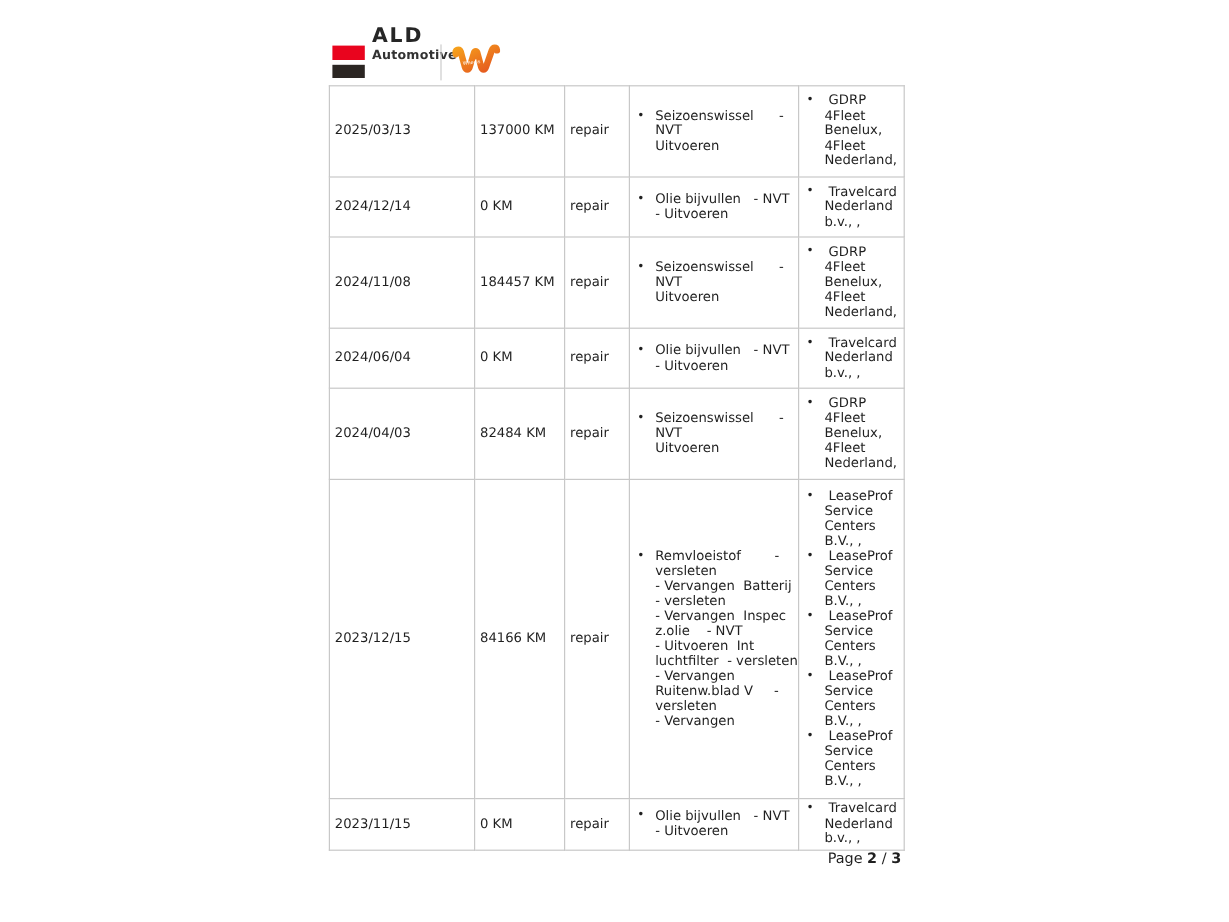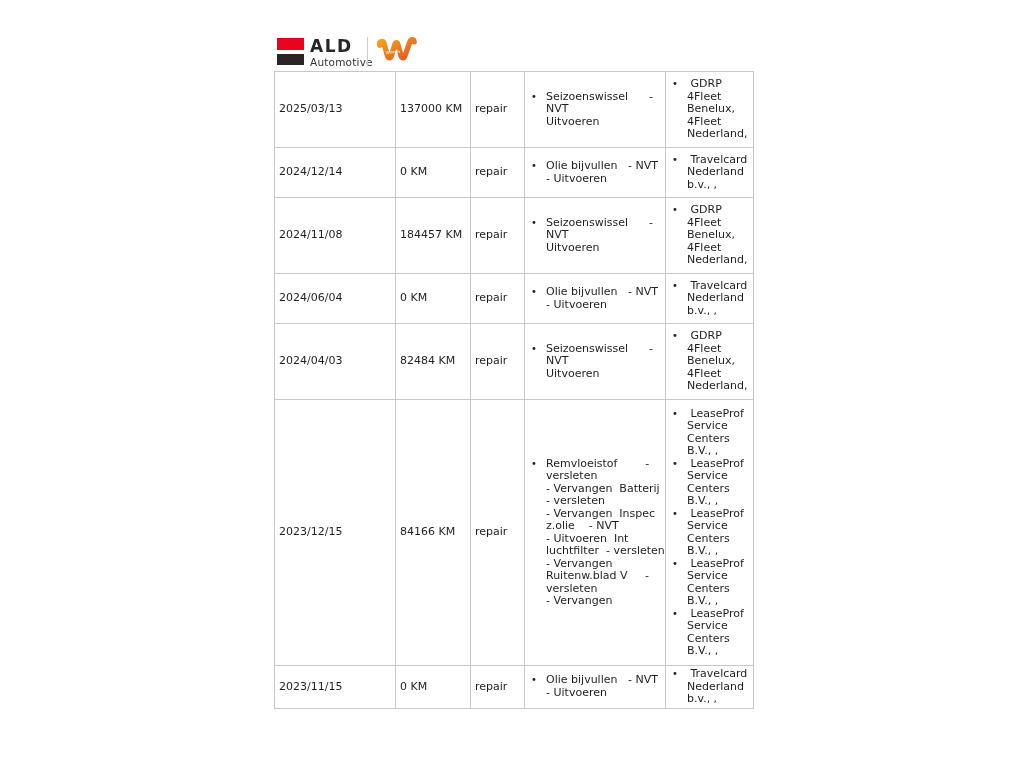--- a/index.html
+++ b/index.html
@@ -16,28 +16,28 @@
   
   .header { position: absolute; left: 0; top: 0; width: 1024px; height: 70px; }
   .sg-square {
     position: absolute; left: 277px; top: 38px;
     width: 27px; height: 27px;
     display: flex; flex-direction: column;
   }
   .sg-square .sg-red   { height: 12px; }
   .sg-square .sg-white { height: 4px; background: #ffffff; }
   .sg-square .sg-black { flex: 1; }
-  .ald-text { position: absolute; left: 310px; top: 38px; }
+  .ald-text { position: absolute; left: 310px; top: 22px; }
   .ald-title {
     font-size: 17px; font-weight: bold; letter-spacing: 1.5px;
     line-height: 17px; color: #262626;
   }
   .ald-subtitle {
     font-size: 10.5px; line-height: 12px; margin-top: 1px;
-    letter-spacing: 0.2px; color: #333333;
+    letter-spacing: 0.2px; color: #333333; font-weight: bold;
   }
   .logo-divider {
     position: absolute; left: 367px; top: 37px;
     width: 1px; height: 30px; background: #cccccc;
   }
   .wheels-logo { position: absolute; left: 375px; top: 34px; width: 42px; height: 34px; }
 
   
   table.history {
     position: absolute; left: 274px; top: 71px;
@@ -299,14 +299,15 @@
               <span class="bullet">•</span>
               <div class="item-text"> Travelcard
 Nederland
 b.v., ,</div>
             </div>
           </td>
         </tr>
       </tbody>
   </table>
 
+  <div class="footer"><span>Page</span>&nbsp;<b>2</b>&nbsp;<span>/</span>&nbsp;<b>3</b></div>
 
 </div>
 
 </body></html>

